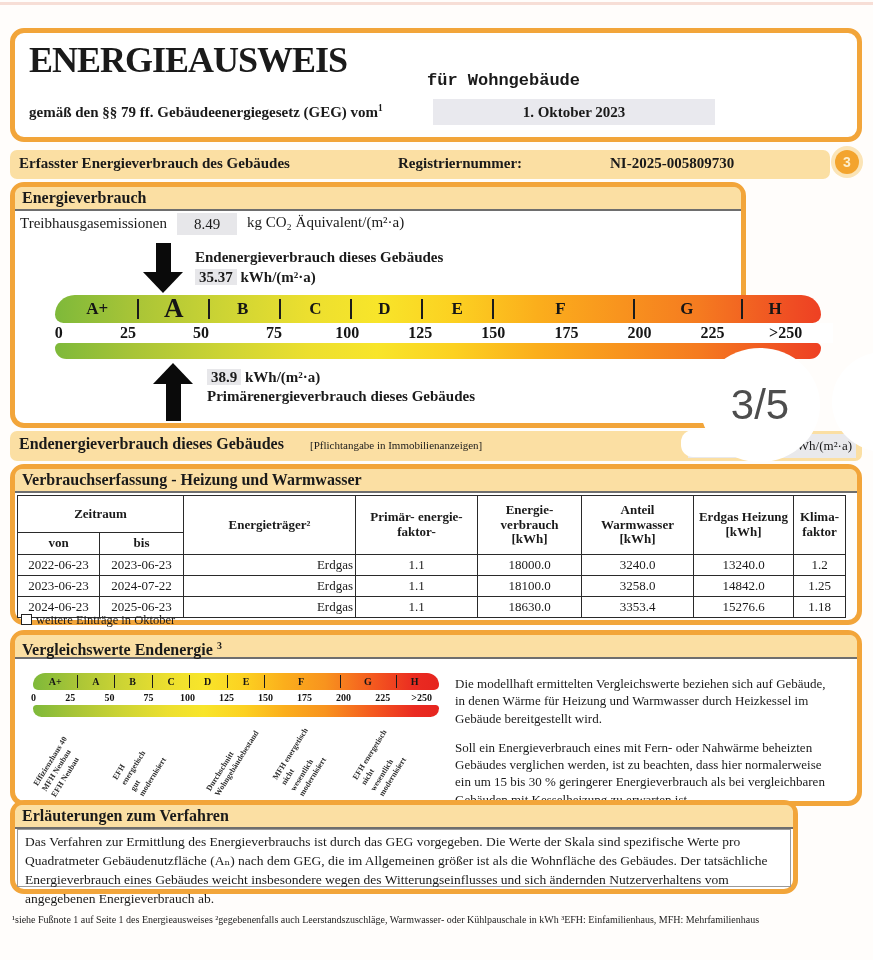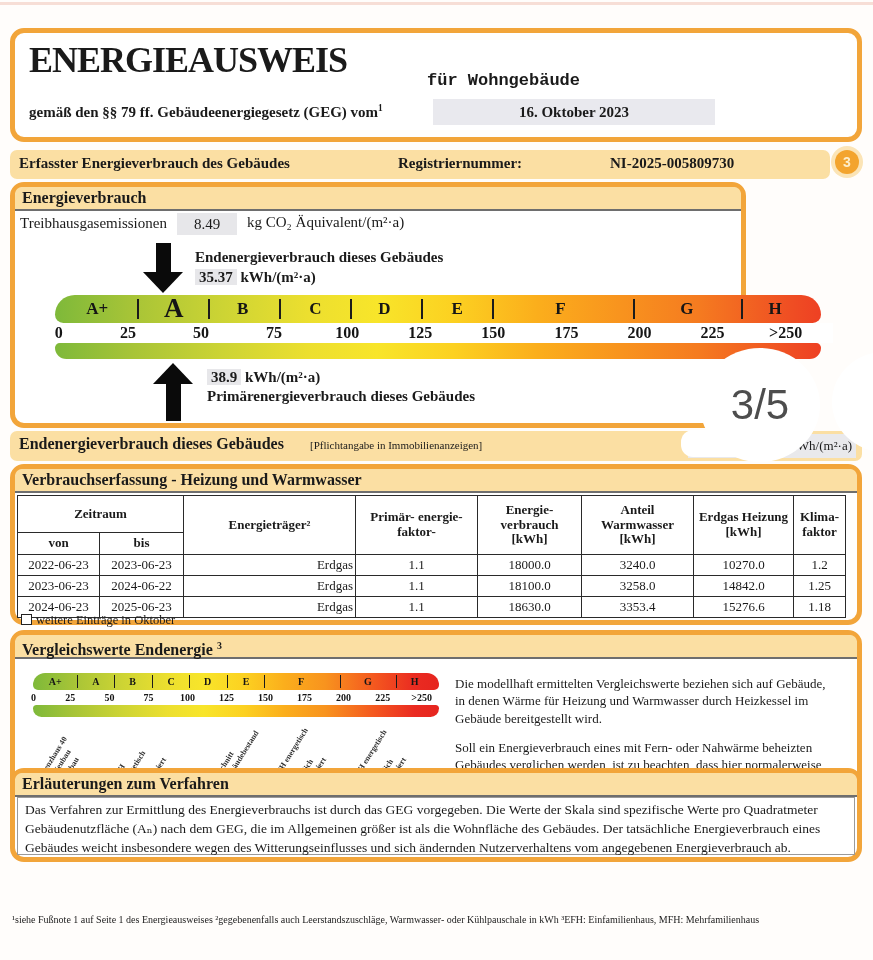--- a/index.html
+++ b/index.html
@@ -103,21 +103,21 @@
   .cbx{display:inline-block;width:9px;height:9px;border:1px solid #222;margin-right:4px;vertical-align:-1px;background:#fff;}
 
   
   #cmpbox{left:10px;top:630px;width:852px;height:176px;}
   #cmpbox .rot{position:absolute;bottom:2px;transform:rotate(-58deg);transform-origin:0 100%;
     font-size:8px;font-weight:bold;line-height:1.3;white-space:pre-line;color:#2e2e2e;}
   #cmpbox .cmp-text{position:absolute;left:428px;top:28px;width:400px;font-size:13px;line-height:1.33;}
   #cmpbox .cmp-text p{margin:12px;}
 
   
-  #expbox{left:10px;top:768px;width:852px;height:94px;padding-left:48px;}
+  #expbox{left:10px;top:800px;width:788px;height:94px;padding-left:48px;}
   #expbox .para{position:absolute;top:24px;left:2px;right:2px;bottom:2px;border:1px solid #9a9a9a;
     padding:2px 7px;font-size:13.5px;line-height:1.42;box-sizing:border-box;}
 
   
   #footnote{position:absolute;left:12px;top:914px;width:852px;font-size:10px;color:#222;}
 
   
   .wbadge{position:absolute;background:#fff;border-radius:50%;z-index:40;}
   #pgbadge{left:700px;top:348px;width:120px;height:114px;
     display:flex;align-items:center;justify-content:center;
@@ -128,21 +128,21 @@
 </style>
 </head>
 <body>
 
 <div class="topline"></div>
 
 <div class="box" id="hdr">
   <div class="title">ENERGIEAUSWEIS</div>
   <div class="subtitle">für Wohngebäude</div>
   <div class="law"><span>gemäß den §§ 79 ff. Gebäudeenergiegesetz (GEG) vom</span><span class="sup">1</span></div>
-  <div class="datebox">16. Oktober 2023</div>
+  <div class="datebox">1. Oktober 2023</div>
 </div>
 
 <div id="regbar">
   <span class="l1">Erfasster Energieverbrauch des Gebäudes</span>
   <span class="l2">Registriernummer:</span>
   <span class="l3">NI-2025-005809730</span>
 </div>
 <div id="badge3">
   <div class="inner">3</div>
 </div>
@@ -247,26 +247,26 @@
       </tr>
     </thead>
     <tbody>
       <tr>
         <td>2022-06-23</td>
         <td>2023-06-23</td>
         <td class="left">Erdgas</td>
         <td>1.1</td>
         <td>18000.0</td>
         <td>3240.0</td>
-        <td>10270.0</td>
+        <td>13240.0</td>
         <td>1.2</td>
       </tr>
       <tr>
         <td>2023-06-23</td>
-        <td>2024-06-22</td>
+        <td>2024-07-22</td>
         <td class="left">Erdgas</td>
         <td>1.1</td>
         <td>18100.0</td>
         <td>3258.0</td>
         <td>14842.0</td>
         <td>1.25</td>
       </tr>
       <tr>
         <td>2024-06-23</td>
         <td>2025-06-23</td>

